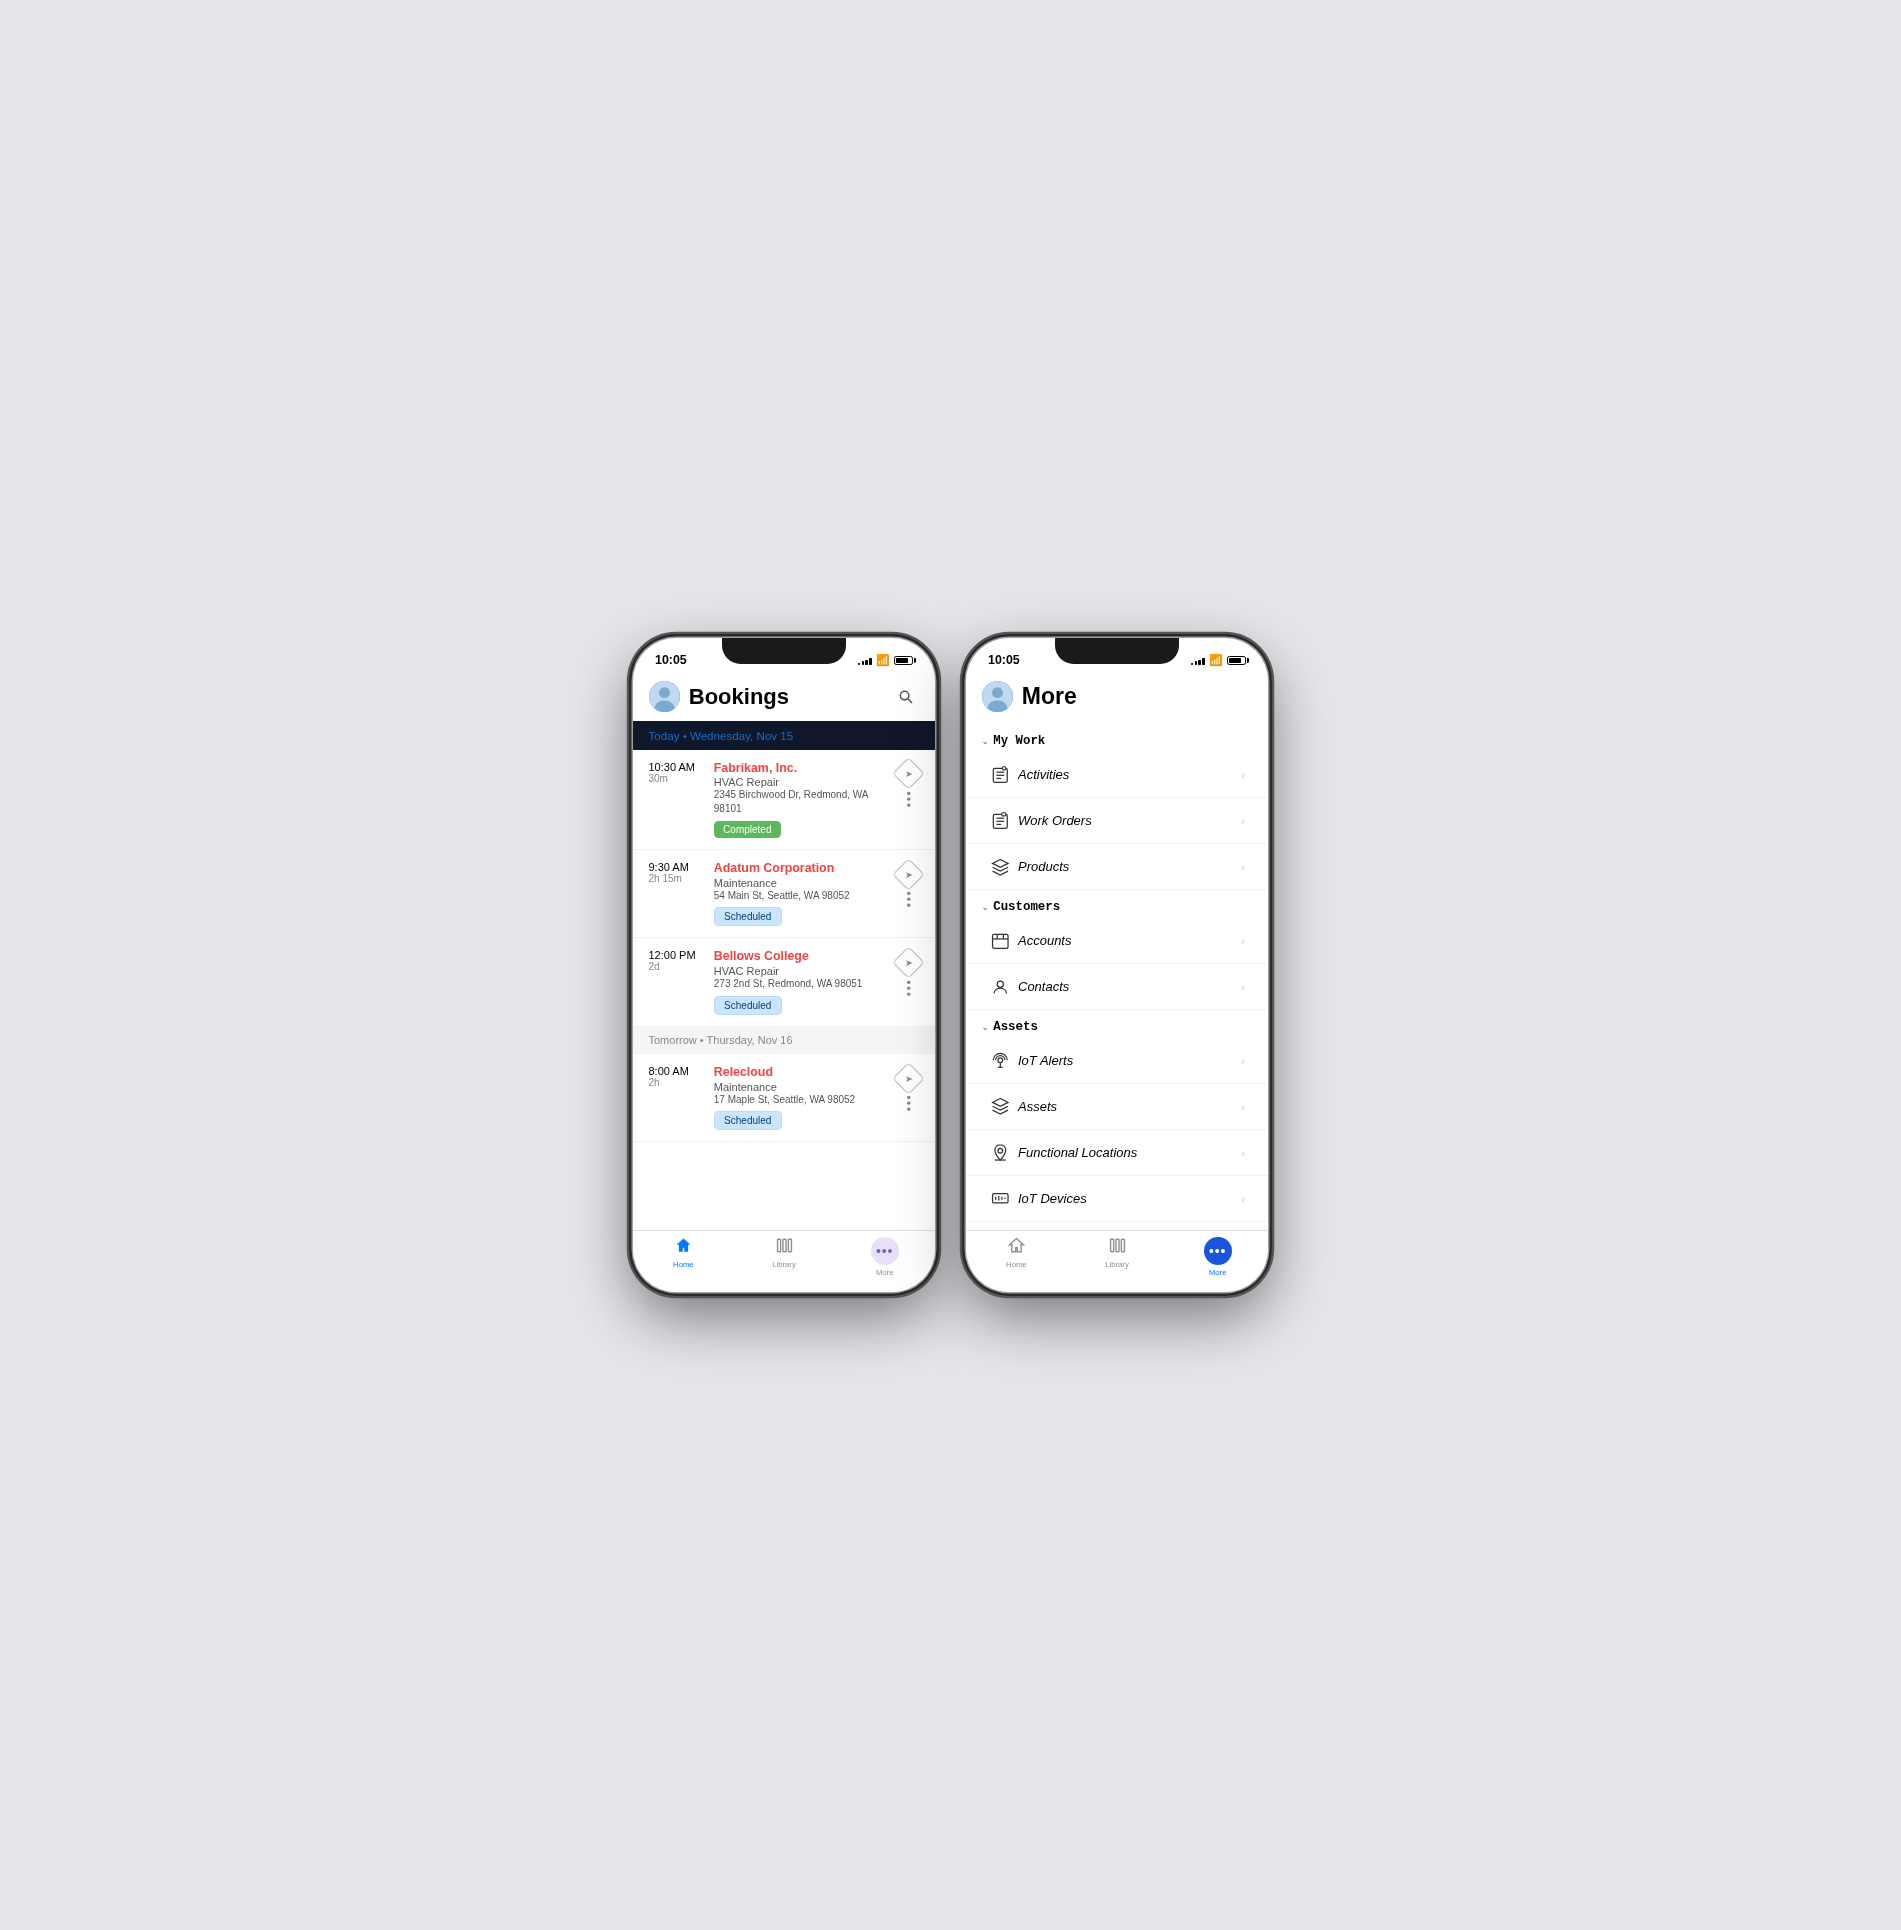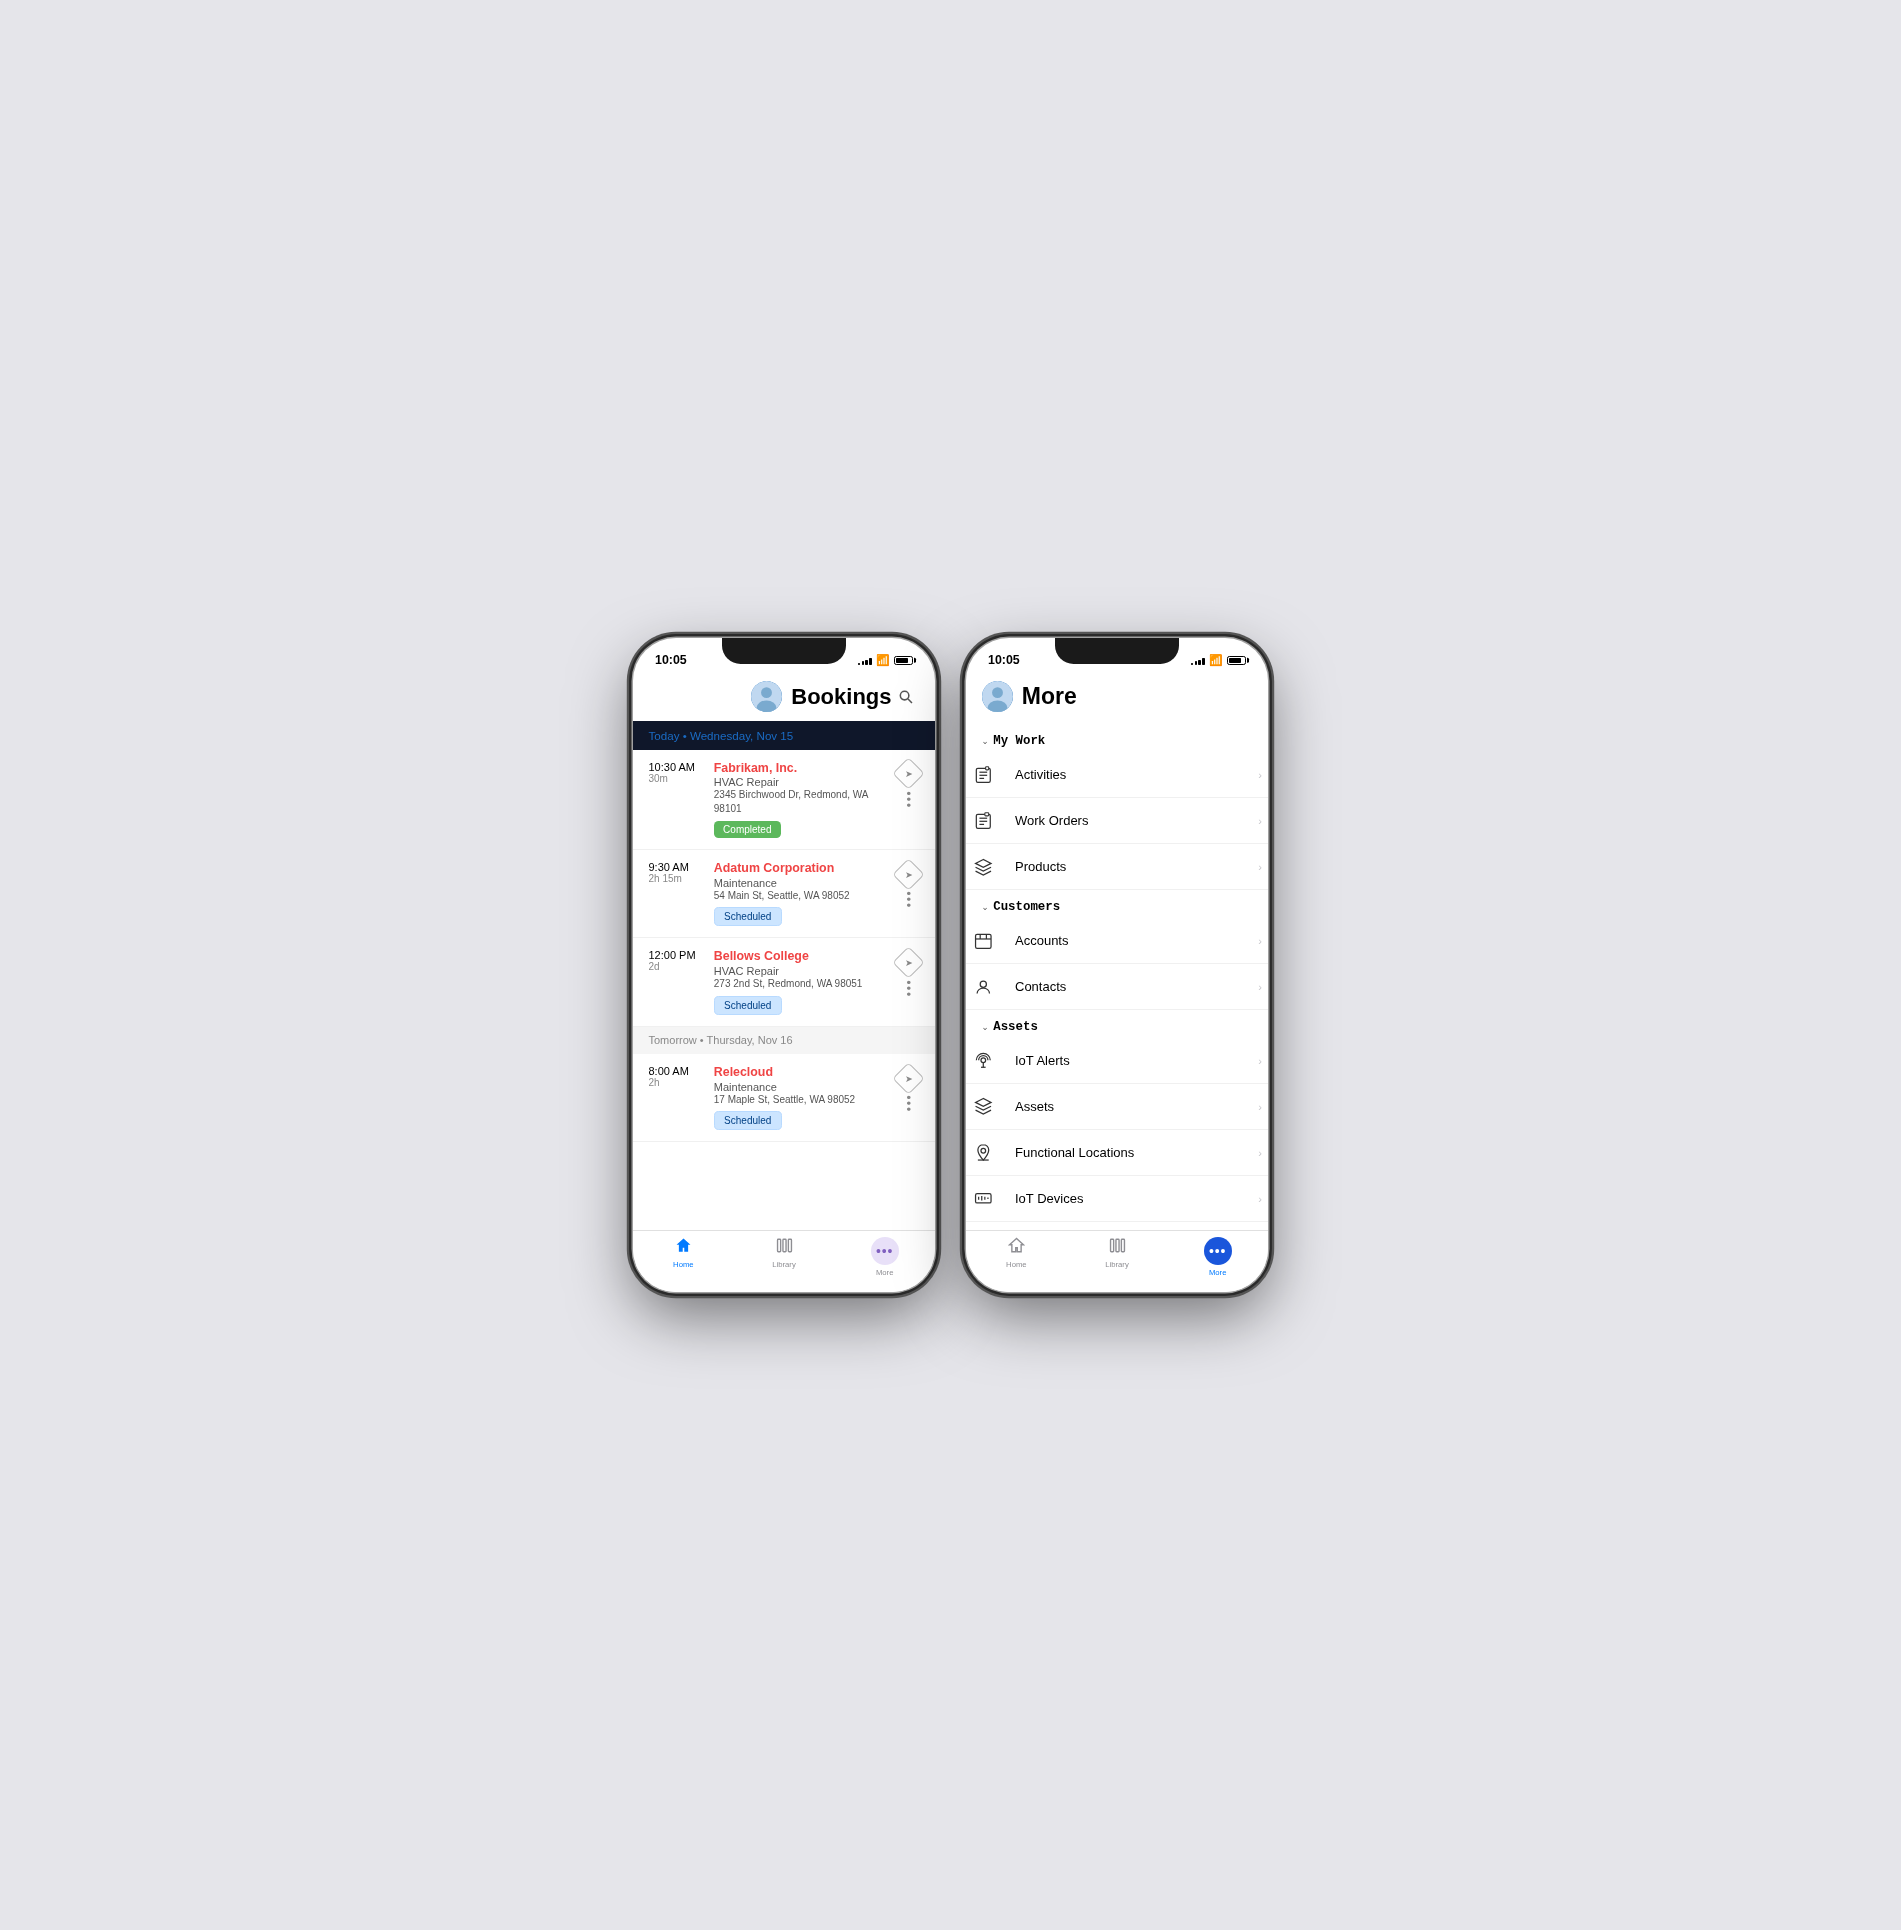--- a/index.html
+++ b/index.html
@@ -151,21 +151,21 @@
     }
 
     .tab-icon.active {
       color: #007aff;
     }
 
     
     .bookings-header {
       display: flex;
       align-items: center;
-      justify-content: flex-end;
+      justify-content: space-between;
       padding: 6.2px 15.5px 9.3px;
     }
 
     .bookings-title-area {
       display: flex;
       align-items: center;
       gap: 9.3px;
     }
 
     .avatar {
@@ -339,23 +339,24 @@
 
     .chevron-down {
       font-size: 8.5px;
       color: #555;
       margin-top: 0.8px;
     }
 
     .menu-item {
       display: flex;
       align-items: center;
-      padding: 11px 6px;
+      padding: 11px 23px;
       border-bottom: 0.8px solid #f0f0f0;
-      gap: 20px;
+      gap: 6px;
+      font-style: italic;
     }
 
     .menu-item-icon {
       width: 23px;
       height: 23px;
       display: flex;
       align-items: center;
       justify-content: center;
       font-size: 17px;
       flex-shrink: 0;

